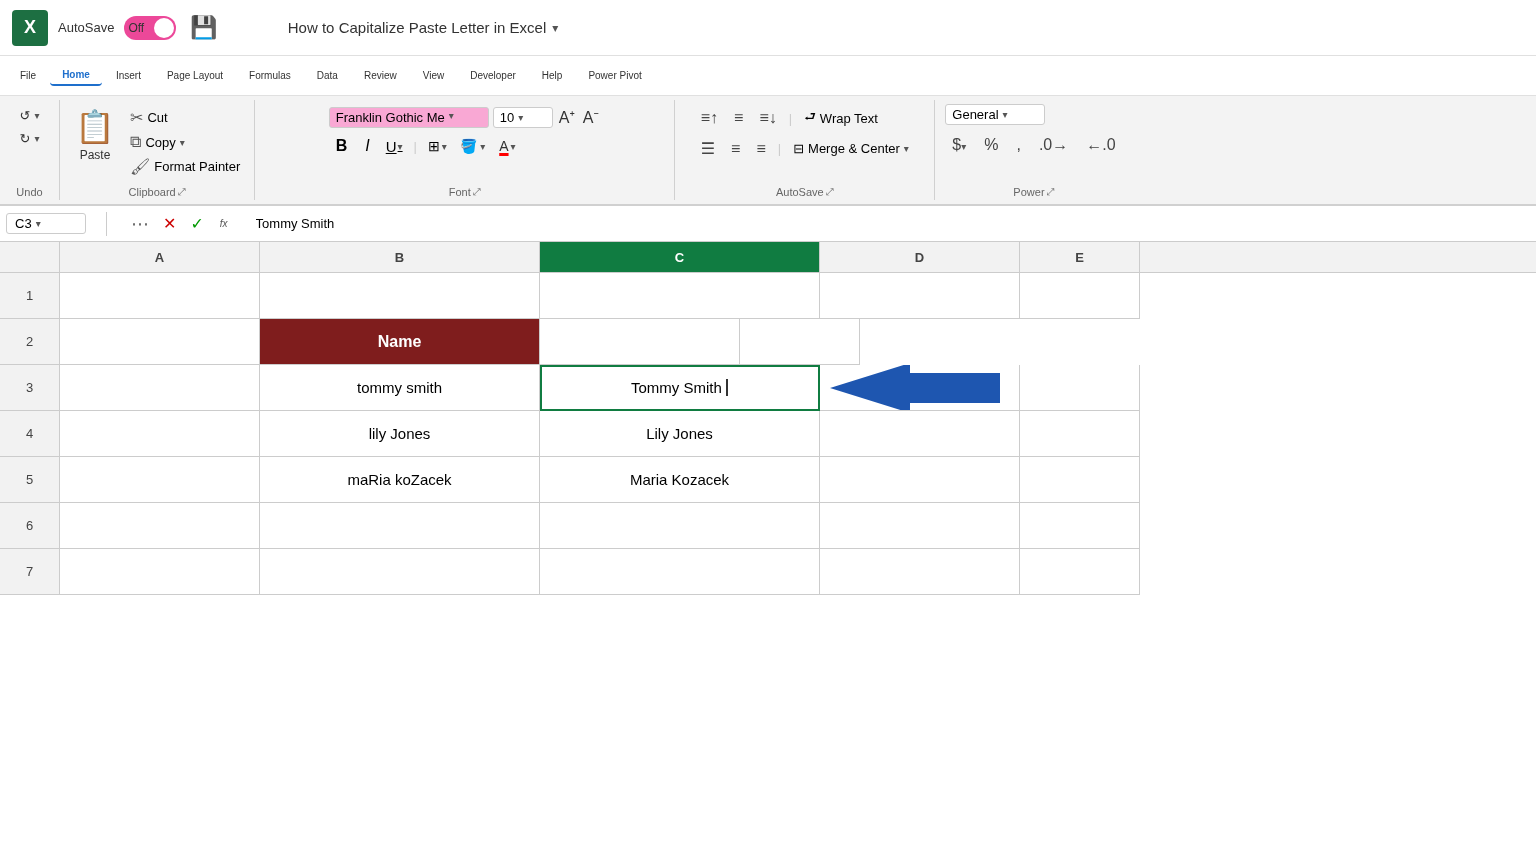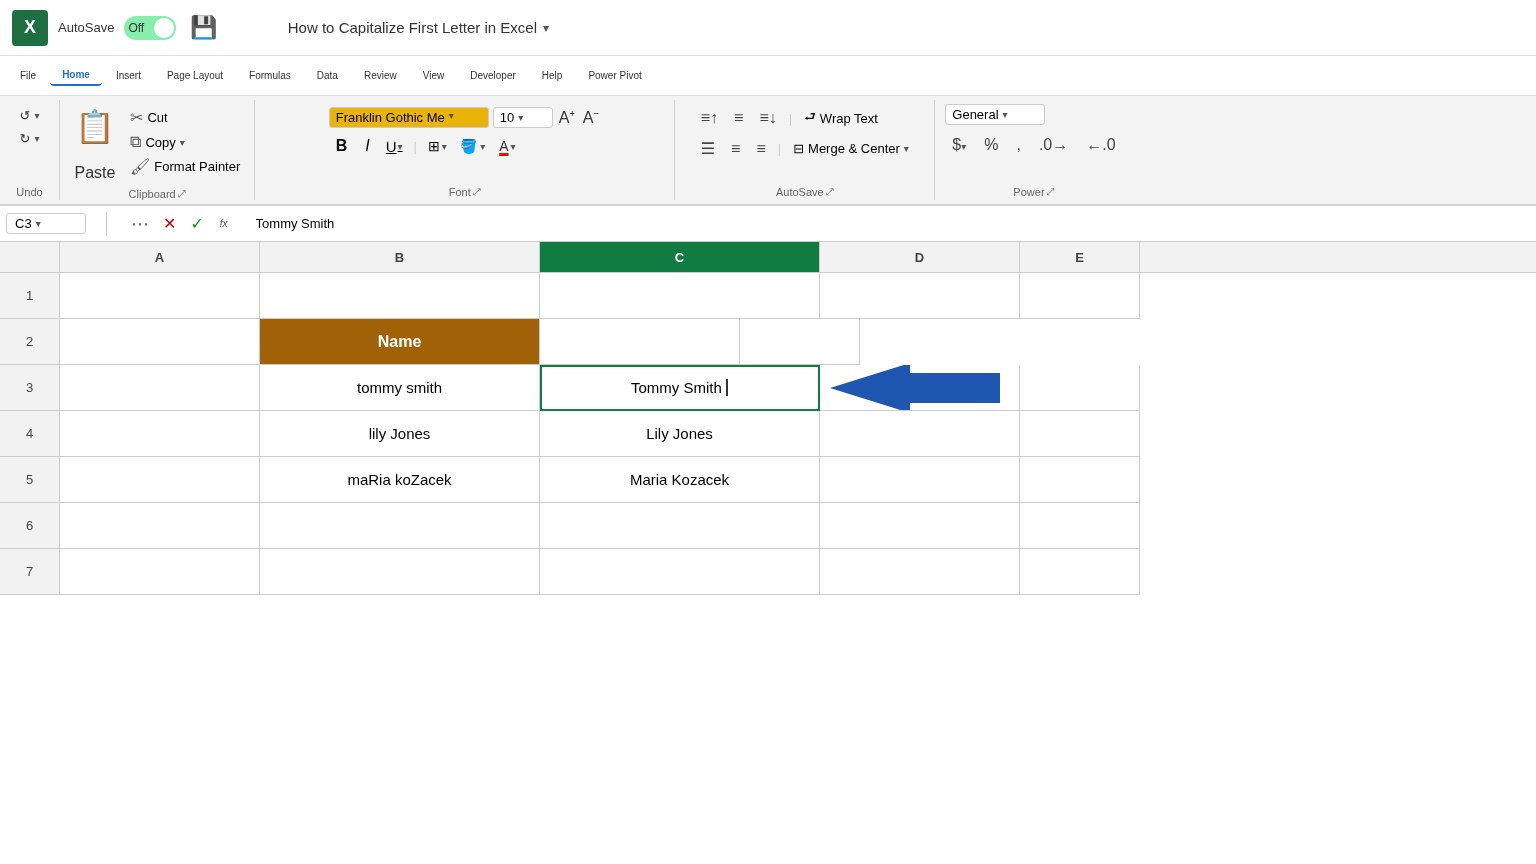--- a/index.html
+++ b/index.html
@@ -11,21 +11,21 @@
       padding: 0 12px; background: #fff; border-bottom: 1px solid #e0e0e0;
       gap: 10px;
     }
     .excel-logo {
       width: 36px; height: 36px; background: #1d6f42; border-radius: 4px;
       display: flex; align-items: center; justify-content: center;
       color: white; font-weight: bold; font-size: 18px; flex-shrink: 0;
     }
     .autosave-label { font-size: 13px; color: #333; }
     .autosave-toggle {
-      display: flex; align-items: center; background: #86efac; border-radius: 12px;
+      display: flex; align-items: center; background: #ec4899; border-radius: 12px;
       width: 52px; height: 24px; position: relative; padding: 2px;
     }
     .autosave-toggle .knob {
       width: 20px; height: 20px; background: white; border-radius: 50%;
       position: absolute; right: 2px;
     }
     .autosave-off-label { font-size: 12px; color: #333; position: absolute; left: 4px; }
     .save-icon { font-size: 22px; color: #555; margin-left: 4px; cursor: pointer; }
     .doc-title {
       font-size: 15px; color: #333; margin-left: 60px; font-weight: 400;
@@ -71,36 +71,36 @@
       cursor: pointer; border-radius: 3px; font-size: 13px; color: #333;
     }
 
     
     .clipboard-group .ribbon-group-content { gap: 6px; }
     .paste-btn {
       display: flex; flex-direction: column; align-items: center; cursor: pointer;
       padding: 4px; border-radius: 3px; min-width: 50px;
     }
     .paste-icon { font-size: 32px; color: #555; }
-    .paste-label { font-size: 16px; color: #333; margin-top: 18px; }
+    .paste-label { font-size: 12px; color: #333; margin-top: 2px; }
     .clipboard-actions { display: flex; flex-direction: column; gap: 2px; padding-top: 2px; }
     .clip-action {
       display: flex; align-items: center; gap: 4px; font-size: 13px;
       cursor: pointer; padding: 2px 4px; border-radius: 3px; white-space: nowrap;
     }
     .clip-action .icon { font-size: 16px; color: #555; }
 
     
     .font-group { min-width: 420px; }
     .font-group .ribbon-group-content { flex-direction: column; gap: 4px; }
     .font-row1 { display: flex; align-items: center; gap: 4px; }
     .font-row2 { display: flex; align-items: center; gap: 4px; }
     .font-selector {
       display: flex; align-items: flex-start; border: 1px solid #ccc;
-      border-radius: 3px; padding: 2px 6px; background: #eab308;
+      border-radius: 3px; padding: 2px 6px; background: #f9a8d4;
       min-width: 160px; cursor: pointer; gap: 4px; font-size: 13px;
     }
     .font-size-selector {
       display: flex; align-items: center; border: 1px solid #ccc;
       border-radius: 3px; padding: 2px 6px; background: white;
       width: 60px; cursor: pointer; gap: 4px; font-size: 13px;
     }
     .font-grow, .font-shrink {
       font-size: 16px; cursor: pointer; padding: 2px; color: #333;
     }
@@ -200,21 +200,21 @@
       font-size: 15px; background: white; padding: 0 8px; overflow: hidden;
     }
     .cell.col-a { width: 200px; min-width: 200px; }
     .cell.col-b { width: 280px; min-width: 280px; }
     .cell.col-c { width: 280px; min-width: 280px; }
     .cell.col-d { width: 200px; min-width: 200px; }
     .cell.col-e { width: 120px; min-width: 120px; }
 
     
     .cell.header-cell {
-      background: #a16207; color: white; font-weight: bold; font-size: 16px;
+      background: #7f1d1d; color: white; font-weight: bold; font-size: 16px;
     }
     
     .cell.active-cell { outline: 2px solid #107c41; outline-offset: -2px; }
 
     
     .cursor-text { border-right: 2px solid #333; padding-right: 0; }
 
     
     .dots-btn { font-size: 18px; color: #666; cursor: pointer; padding: 0 4px; }
   </style>
@@ -225,21 +225,21 @@
   <div class="excel-logo">
     <span>X</span>
   </div>
   <span class="autosave-label">AutoSave</span>
   <div class="autosave-toggle">
     <span class="autosave-off-label">Off</span>
     <div class="knob"></div>
   </div>
   <span class="save-icon">💾</span>
   <div class="doc-title">
-    <span>How to Capitalize First Letter in Excel</span>
+    <span>How to Capitalize Paste Letter in Excel</span>
     <span class="doc-title-chevron">▾</span>
   </div>
 </div>
 
 <div class="menu-bar">
   <div class="menu-item">File</div>
   <div class="menu-item active">Home</div>
   <div class="menu-item">Insert</div>
   <div class="menu-item">Page Layout</div>
   <div class="menu-item">Formulas</div>

